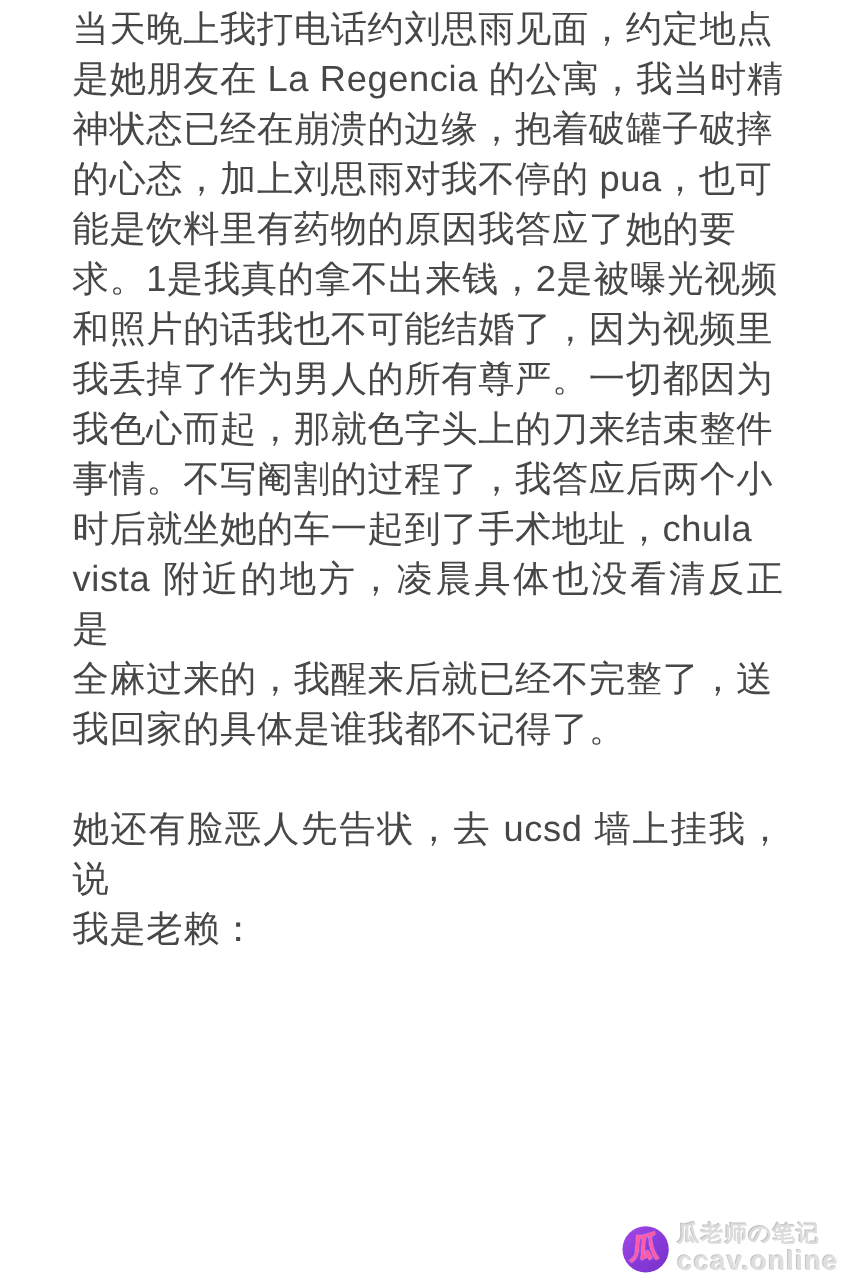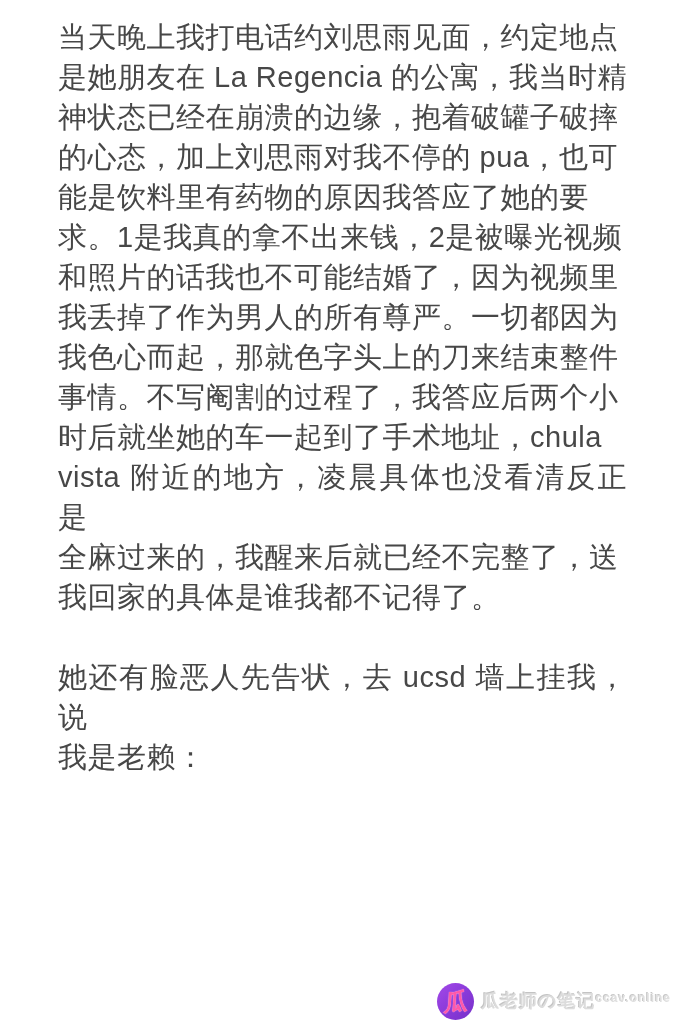--- a/index.html
+++ b/index.html
@@ -19,21 +19,21 @@
     top: 2px;
     left: 58px;
     right: 56px;
     color: #474747;
     font-size: 29px;
     line-height: 40px;
     letter-spacing: 0.5px;
     font-weight: 500;
   }
   .para {
-    margin: 15px 0 40px 0;
+    margin: 2px 0 40px 0;
     white-space: pre-line;
     text-align: justify;
     text-justify: inter-ideograph;
   }
   .watermark {
     position: absolute;
     right: 12px;
     bottom: 4px;
     display: flex;
     align-items: center;
@@ -53,32 +53,32 @@
   .wm-icon-char {
     color: #ff47a0;
     font-size: 24px;
     font-weight: bold;
     transform: skewX(-8deg) rotate(-4deg);
     text-shadow: 0 0 1px #ffd2ec;
     line-height: 1;
   }
   .wm-text {
     display: flex;
-    flex-direction: row;
+    flex-direction: column;
     line-height: 1.05;
   }
   .wm-line1 {
     font-size: 18px;
     font-weight: bold;
     color: #d9d9d9;
     text-shadow: 1px 1px 0 #ffffff, -1px -1px 0 #bdbdbd;
     letter-spacing: 1px;
   }
   .wm-line2 {
-    font-size: 12px;
+    font-size: 22px;
     font-weight: bold;
     color: #dcdcdc;
     text-shadow: 1px 1px 0 #ffffff, -1px -1px 0 #c2c2c2;
     letter-spacing: 1px;
   }
 </style>
 </head>
 <body>
 
 <div class="article">

